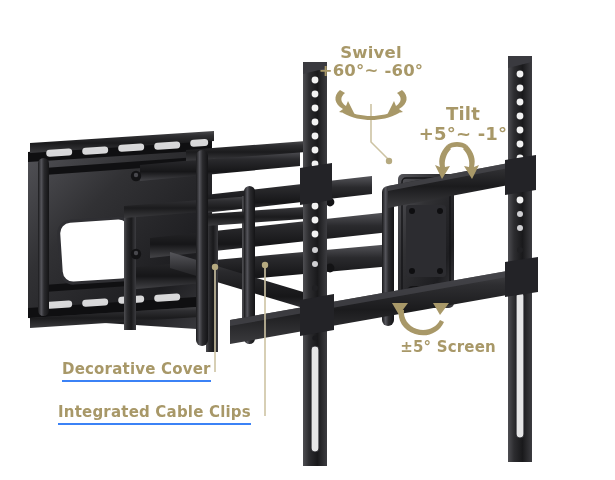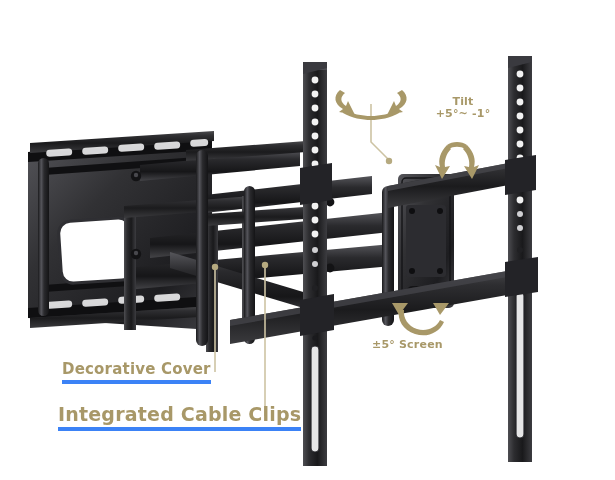--- a/index.html
+++ b/index.html
@@ -23,50 +23,50 @@
   }
   .anno {
     position: absolute;
     color: #a89868;
     font-weight: bold;
     letter-spacing: 0.2px;
     white-space: nowrap;
     line-height: 1.12;
   }
   .anno-underline {
-    border-bottom: 4px solid #3b82f6;
+    border-bottom: 2px solid #3b82f6;
     padding-bottom: 2px;
   }
 
   
   #anno-swivel {
     left: 316px; top: 44px;
     width: 110px;
     text-align: center;
     font-size: 16.5px;
   }
   #anno-tilt {
-    left: 404px; top: 96px;
+    left: 404px; top: 104px;
     width: 118px;
     text-align: center;
-    font-size: 11px;
+    font-size: 18px;
   }
   #anno-leveling {
     left: 372px; top: 339px;
     width: 124px;
-    text-align: left;
-    font-size: 11px;
+    text-align: right;
+    font-size: 15px;
   }
   #anno-cover {
     left: 62px; top: 361px;
     font-size: 15px;
   }
   #anno-clips {
     left: 58px; top: 404px;
-    font-size: 19px;
+    font-size: 15px;
   }
 </style>
 </head>
 <body>
 
 <div id="canvas">
 
   <svg id="artwork" viewBox="0 0 615 480">
     <defs>
       <linearGradient id="steelH" x1="0" y1="0" x2="0" y2="1">
@@ -296,20 +296,24 @@
     </g>
 
     <g fill="#a89868">
       <path d="M404,310 C403,318 408,326 417,329 C426,332 436,328 440,320
                L444,322 C439,333 427,338 415,334 C403,330 397,320 399,309 Z"></path>
       <path d="M399,315 L392,303 L408,303 Z"></path>
       <path d="M440,315 L433,303 L449,303 Z"></path>
     </g>
   </svg>
 
+  <div class="anno" id="anno-swivel">
+    <div>Swivel</div>
+    <div>+60°~ -60°</div>
+  </div>
 
   <div class="anno" id="anno-tilt">
     <div>Tilt</div>
     <div>+5°~ -1°</div>
   </div>
 
   <div class="anno" id="anno-leveling">
     <div>±5° Screen</div>
   </div>
 

